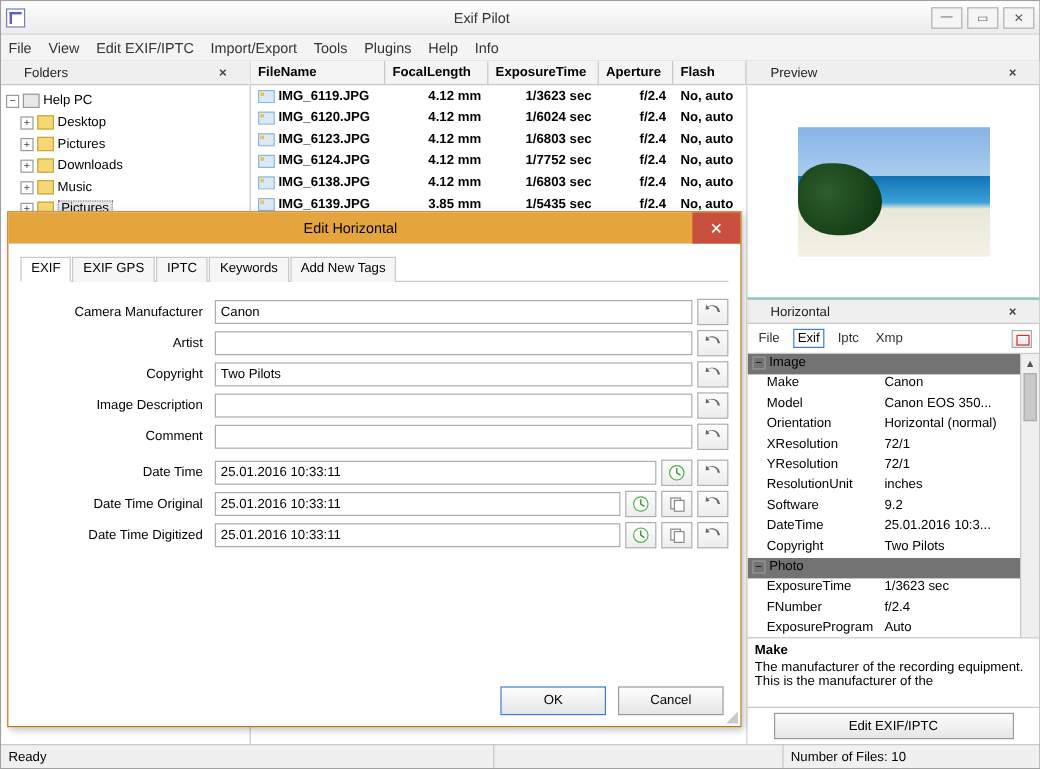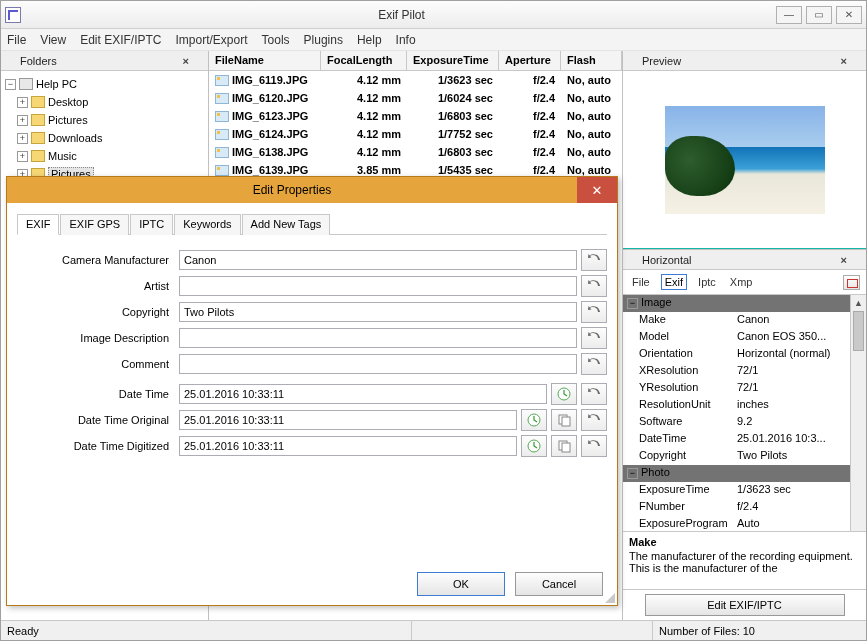--- a/index.html
+++ b/index.html
@@ -400,21 +400,21 @@
     <div class="cell" style="width:410px">Ready</div>
     <div class="sep"></div>
     <div class="cell" style="width:240px"></div>
     <div class="sep"></div>
     <div class="cell">Number of Files: 10</div>
   </div>
 </div>
 
 <div class="dialog">
   <div class="dlg-titlebar">
-    <span class="t">Edit Properties</span>
+    <span class="t">Edit Horizontal</span>
     <div class="dlg-close">✕</div>
   </div>
   <div class="dlg-body">
     <div class="dlg-tabs">
       <div class="dlg-tab active">EXIF</div>
       <div class="dlg-tab">EXIF GPS</div>
       <div class="dlg-tab">IPTC</div>
       <div class="dlg-tab">Keywords</div>
       <div class="dlg-tab">Add New Tags</div>
     </div>

